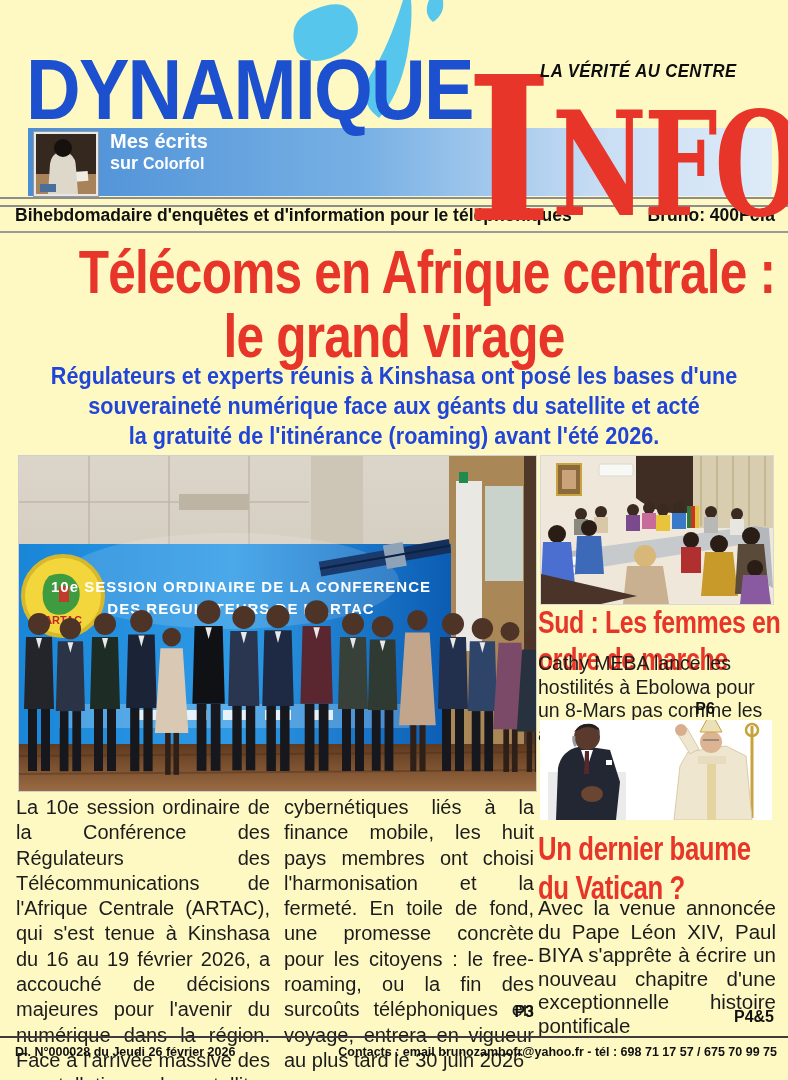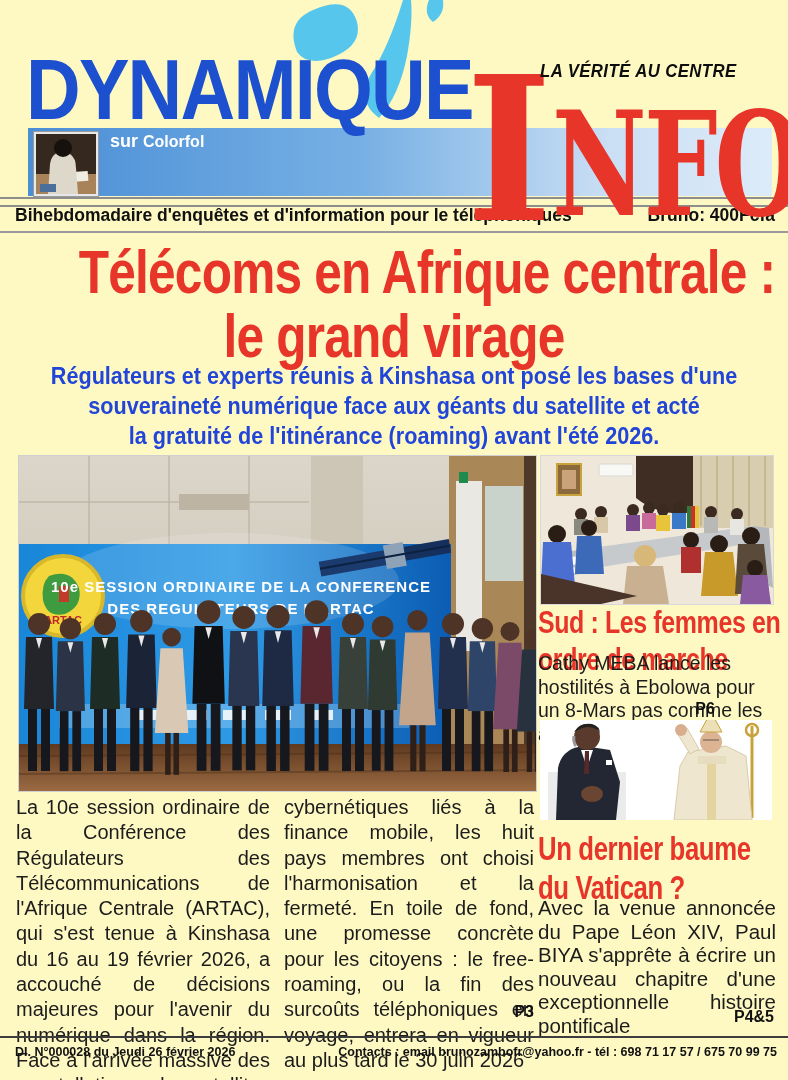--- a/index.html
+++ b/index.html
@@ -93,20 +93,21 @@
   <div class="abs promo-bar">
     <svg class="abs promo-thumb" viewBox="0 0 60 60">
       <rect width="60" height="60" fill="#35291f"></rect>
       <rect x="0" y="40" width="60" height="20" fill="#a8835a"></rect>
       <rect x="26" y="38" width="26" height="10" fill="#efece2" transform="rotate(-4 36 42)"></rect>
       <path d="M12,60 L14,30 Q16,18 26,18 L34,20 Q40,24 40,34 L42,60 Z" fill="#ded8ca"></path>
       <circle cx="27" cy="14" r="9" fill="#17110d"></circle>
       <rect x="4" y="50" width="16" height="8" fill="#4a6f9a"></rect>
     </svg>
     <div class="abs promo-text">
+      <div class="promo-l1">Mes écrits</div>
       <div class="promo-l3"><span>sur </span><span class="promo-brand">Colorfol</span></div>
     </div>
   </div>
 
   <div class="abs rule-double"></div>
 
   <div class="abs tag-row">
     <span class="tagline">Bihebdomadaire d'enquêtes et d'information pour le téléphoniques</span>
     <span class="price">Bruno: 400Fcfa</span>
   </div>

